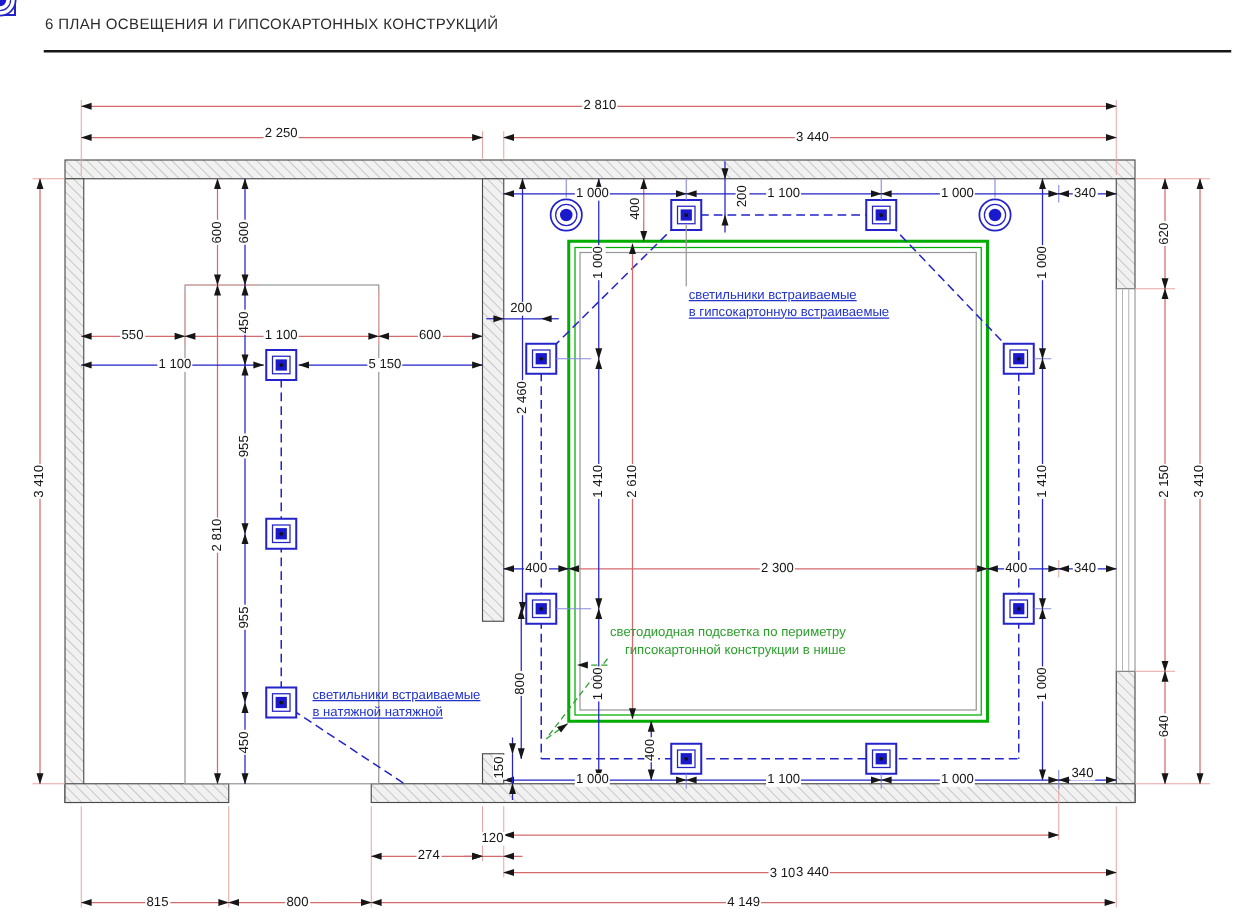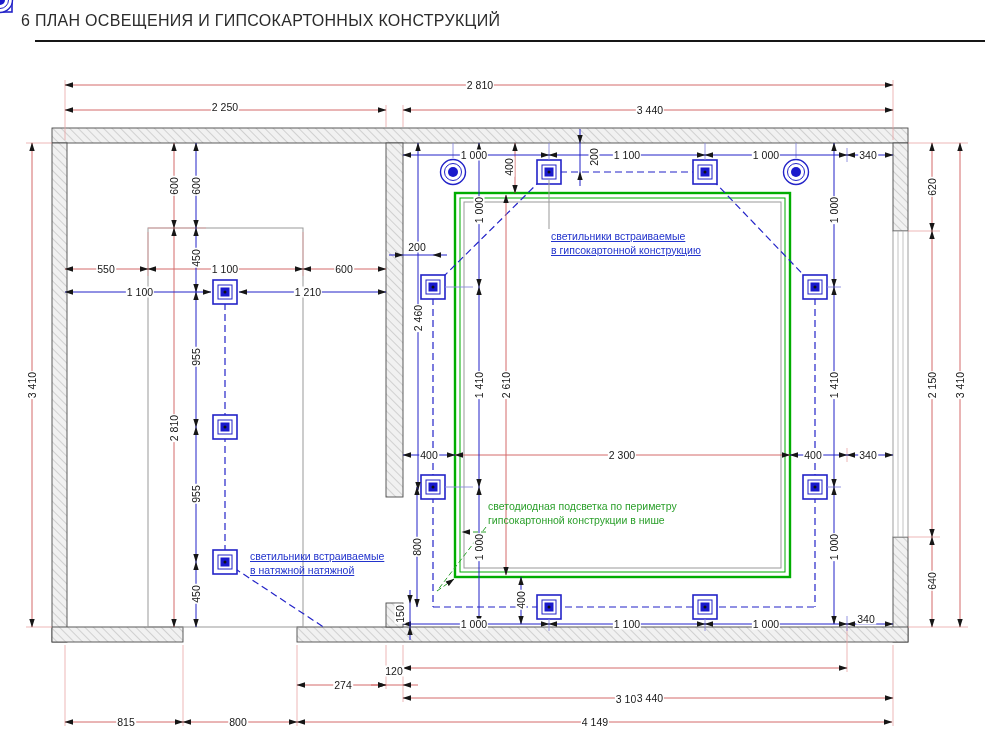--- a/index.html
+++ b/index.html
@@ -1,38 +1,38 @@
 <!DOCTYPE html>
 <html><head>
 <meta charset="utf-8">
 <style>
   html,body{margin:0;padding:0;background:#ffffff;}
   #stage{position:relative;width:990px;height:734px;background:#fff;overflow:hidden;
          font-family:"Liberation Sans", sans-serif;}
-  #page-title{position:absolute;left:21px;top:12px;font-size:16px;color:#2b2b2b;
+  #page-title{position:absolute;left:36px;top:12px;font-size:12px;color:#2b2b2b;
               letter-spacing:.3px;white-space:nowrap;}
   #title-underline{position:absolute;left:35px;top:40px;width:950px;height:2px;background:#161616;}
   svg{position:absolute;left:0;top:0;}
   
   .dr{stroke:#d46a6a;stroke-width:1;fill:none;}
   .db{stroke:#2323c8;stroke-width:1;fill:none;}
   .xr{stroke:#e8a4a4;stroke-width:.8;fill:none;}
   .xb{stroke:#8a8ade;stroke-width:.9;fill:none;}
   .dim{marker-start:url(#ar);marker-end:url(#ar);}
   .me{marker-end:url(#ar);}
   .dsh{stroke:#2323c8;stroke-width:1.2;fill:none;stroke-dasharray:7 4;}
   .gl{stroke:#2ca02c;stroke-width:1;fill:none;stroke-dasharray:5 3;}
   .gray{stroke:#999;stroke-width:1;fill:none;}
   
   .dim-label{position:absolute;transform:translate(-50%,-50%);font-size:10.5px;line-height:11px;
              color:#161616;background:#fff;padding:0 1px;white-space:nowrap;}
   .dim-label.vert{transform:translate(-50%,-50%) rotate(-90deg);}
   .annotation{position:absolute;font-size:10.5px;line-height:13.5px;white-space:nowrap;}
   .annotation.blue{color:#2233cc;text-decoration:underline;}
-  .annotation.green{color:#2ca02c;}
+  .annotation.green{color:#2ca02c;text-align:right;}
   .annotation span{display:block;}
 </style>
 </head>
 <body>
 
 <div id="stage">
   <div id="page-title">6 ПЛАН ОСВЕЩЕНИЯ И ГИПСОКАРТОННЫХ КОНСТРУКЦИЙ</div>
   <div id="title-underline"></div>
 
   <svg width="990" height="734" viewBox="0 0 990 734">
@@ -233,21 +233,21 @@
       <div class="dim-label vert" style="left: 174px; top: 428px;">2 810</div>
       <div class="dim-label" style="left: 106px; top: 269px; text-align: center;">550</div>
       <div class="dim-label" style="left: 225px; top: 269px;">1 100</div>
       <div class="dim-label" style="left: 344px; top: 269px;">600</div>
       <div class="dim-label vert" style="left: 196px; top: 186px;">600</div>
       <div class="dim-label vert" style="left: 196px; top: 258px;">450</div>
       <div class="dim-label vert" style="left: 196px; top: 357px;">955</div>
       <div class="dim-label vert" style="left: 196px; top: 494px;">955</div>
       <div class="dim-label vert" style="left: 196px; top: 594px;">450</div>
       <div class="dim-label" style="left: 140px; top: 292px;">1 100</div>
-      <div class="dim-label" style="left: 308px; top: 292px;">1 210</div>
+      <div class="dim-label" style="left: 308px; top: 292px;">5 150</div>
       <div class="dim-label" style="left: 474px; top: 155px;">1 000</div>
       <div class="dim-label" style="left: 627px; top: 155px;">1 100</div>
       <div class="dim-label" style="left: 766px; top: 155px;">1 000</div>
       <div class="dim-label" style="left: 868px; top: 155px;">340</div>
       <div class="dim-label vert" style="left: 594px; top: 157px;">200</div>
       <div class="dim-label vert" style="left: 509px; top: 167px;">400</div>
       <div class="dim-label" style="left: 417px; top: 247px;">200</div>
       <div class="dim-label vert" style="left: 418px; top: 318px;">2 460</div>
       <div class="dim-label vert" style="left: 479px; top: 210px;">1 000</div>
       <div class="dim-label vert" style="left: 479px; top: 385px;">1 410</div>
@@ -275,21 +275,21 @@
       <div class="dim-label" style="left: 238px; top: 722px;">800</div>
       <div class="dim-label" style="left: 595px; top: 722px;">4 149</div>
       <div class="dim-label vert" style="left: 932px; top: 187px;">620</div>
       <div class="dim-label vert" style="left: 932px; top: 385px;">2 150</div>
       <div class="dim-label vert" style="left: 932px; top: 581px;">640</div>
       <div class="dim-label vert" style="left: 960px; top: 385px;">3 410</div>
     </div>
 
   <div class="annotation blue" style="left:551px;top:230px;">
     <span>светильники встраиваемые</span>
-    <span>в гипсокартонной конструкцию</span>
+    <span>в гипсокартонную встраиваемые</span>
   </div>
   <div class="annotation green" style="left:488px;top:500px;">
     <span>светодиодная подсветка по периметру</span>
     <span>гипсокартонной конструкции в нише</span>
   </div>
   <div class="annotation blue" style="left:250px;top:550px;">
     <span>светильники встраиваемые</span>
     <span>в натяжной натяжной</span>
   </div>
 </div>

